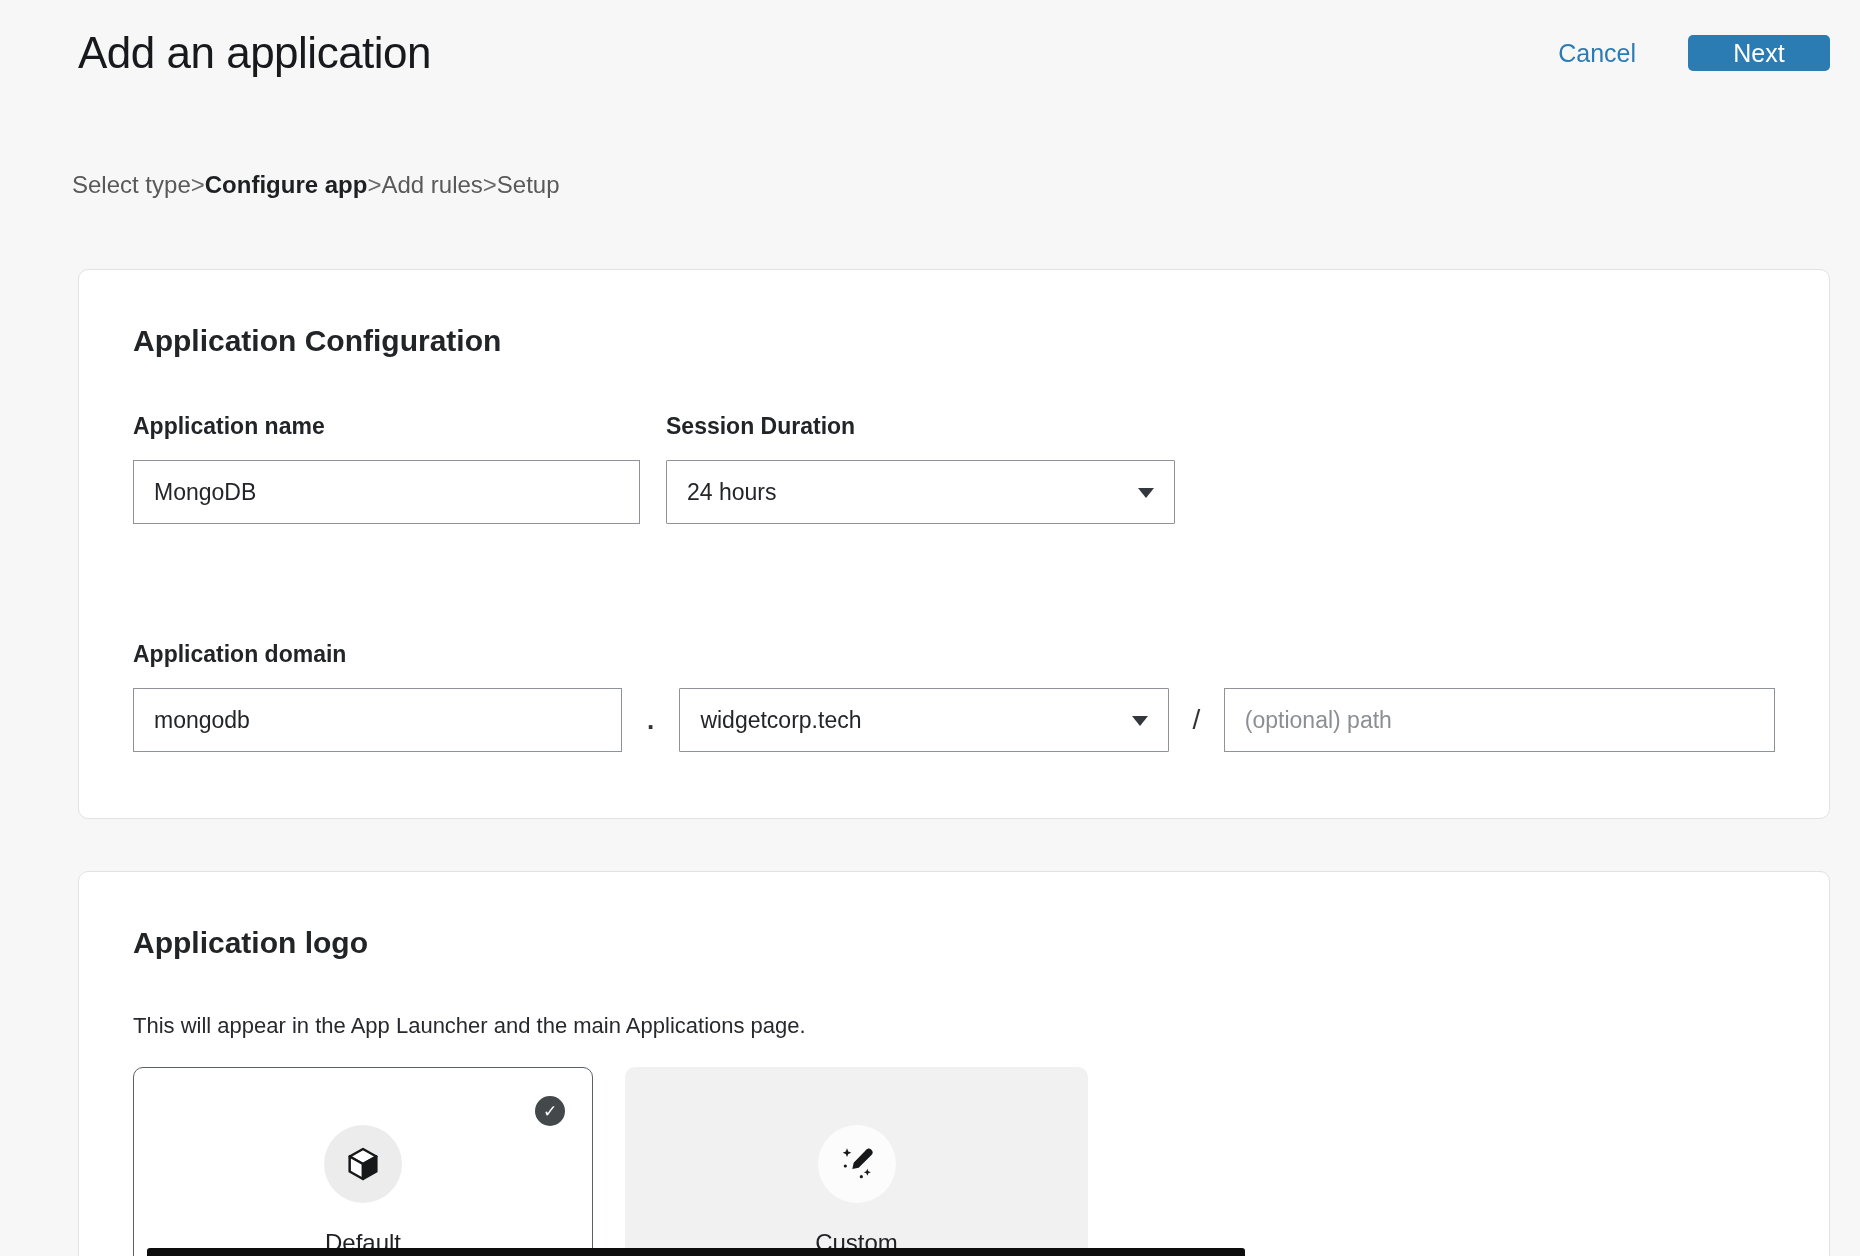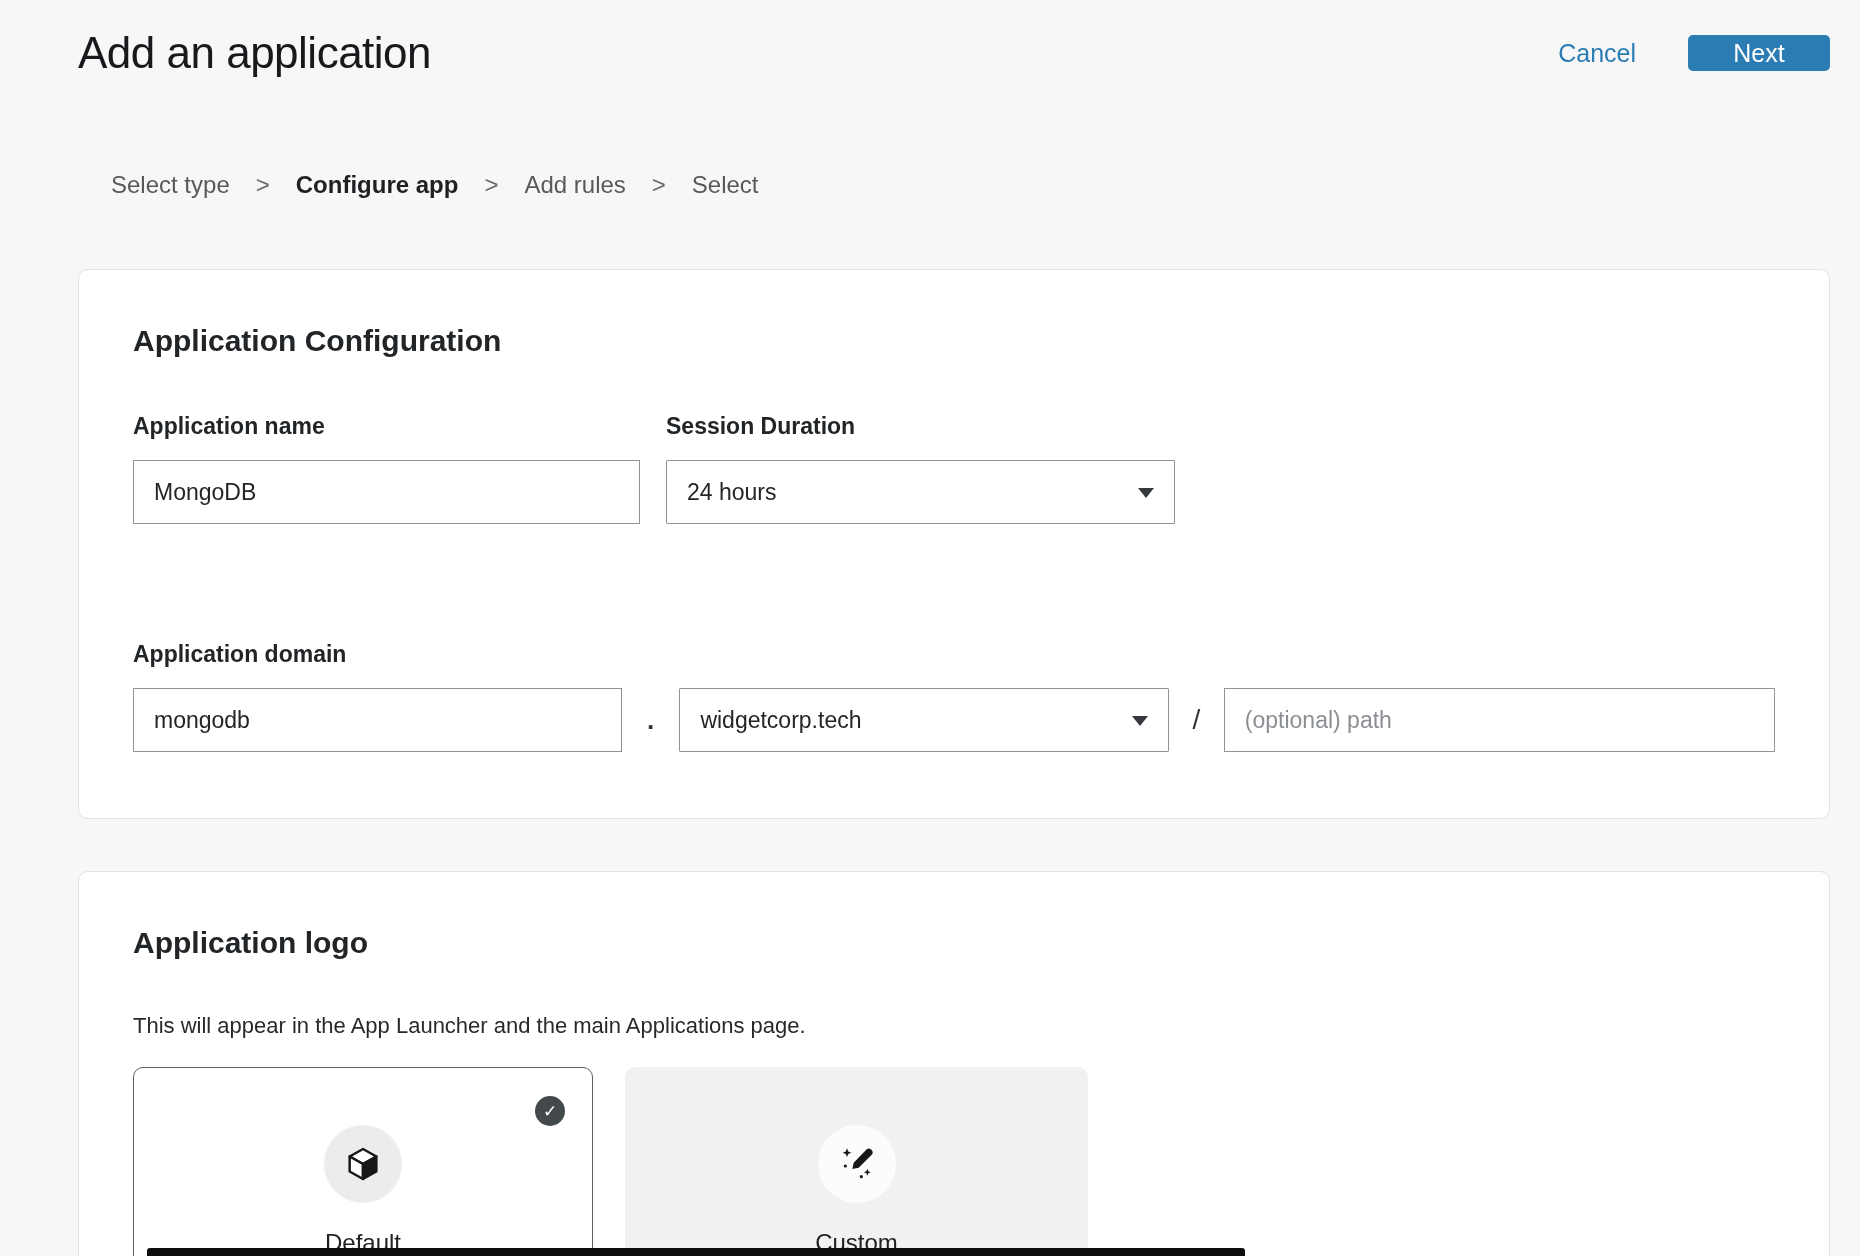--- a/index.html
+++ b/index.html
@@ -14,21 +14,21 @@
   .page-header { display: flex; align-items: center; padding: 28px 30px 0 78px; }
   .page-title { font-size: 44px; font-weight: 500; letter-spacing: -0.5px; margin: 0; color: #17191c; }
   .header-actions { margin-left: auto; display: flex; align-items: center; gap: 46px; }
   .cancel-link { color: #2c7cb4; font-size: 25px; cursor: pointer; background: none; border: none; font-family: inherit; }
   .next-btn {
     background: #2c7cb4; color: #ffffff; font-size: 25px; font-family: inherit;
     border: none; border-radius: 5px; width: 142px; height: 36px; cursor: pointer;
   }
 
   
-  .steps { display: flex; align-items: center; gap: 26px; padding-left: 111px; margin-top: 93px; font-size: 24px; color: #595959; }
+  .steps { display: flex; align-items: center; padding-left: 72px; margin-top: 93px; font-size: 24px; color: #595959; }
   .step { cursor: pointer; }
   .step.active { color: #1f2023; font-weight: 700; }
   .step-sep { color: #6a6a6a; }
 
   
   .card {
     background: #ffffff; border: 1px solid #e2e2e2; border-radius: 10px;
     margin-left: 78px; width: 1752px; padding: 54px;
   }
   .card.config-card { margin-top: 70px; padding-bottom: 66px; }
@@ -99,21 +99,21 @@
   </div>
 </header>
 
 <nav class="steps">
   <span class="step">Select type</span>
   <span class="step-sep">&gt;</span>
   <span class="step active">Configure app</span>
   <span class="step-sep">&gt;</span>
   <span class="step">Add rules</span>
   <span class="step-sep">&gt;</span>
-  <span class="step">Select</span>
+  <span class="step">Setup</span>
 </nav>
 
 <section class="card config-card">
   <h2 class="section-heading">Application Configuration</h2>
 
   <div class="form-row">
     <div class="field">
       <label class="field-label">Application name</label>
       <input class="text-input" type="text" value="MongoDB" style="">
     </div>

